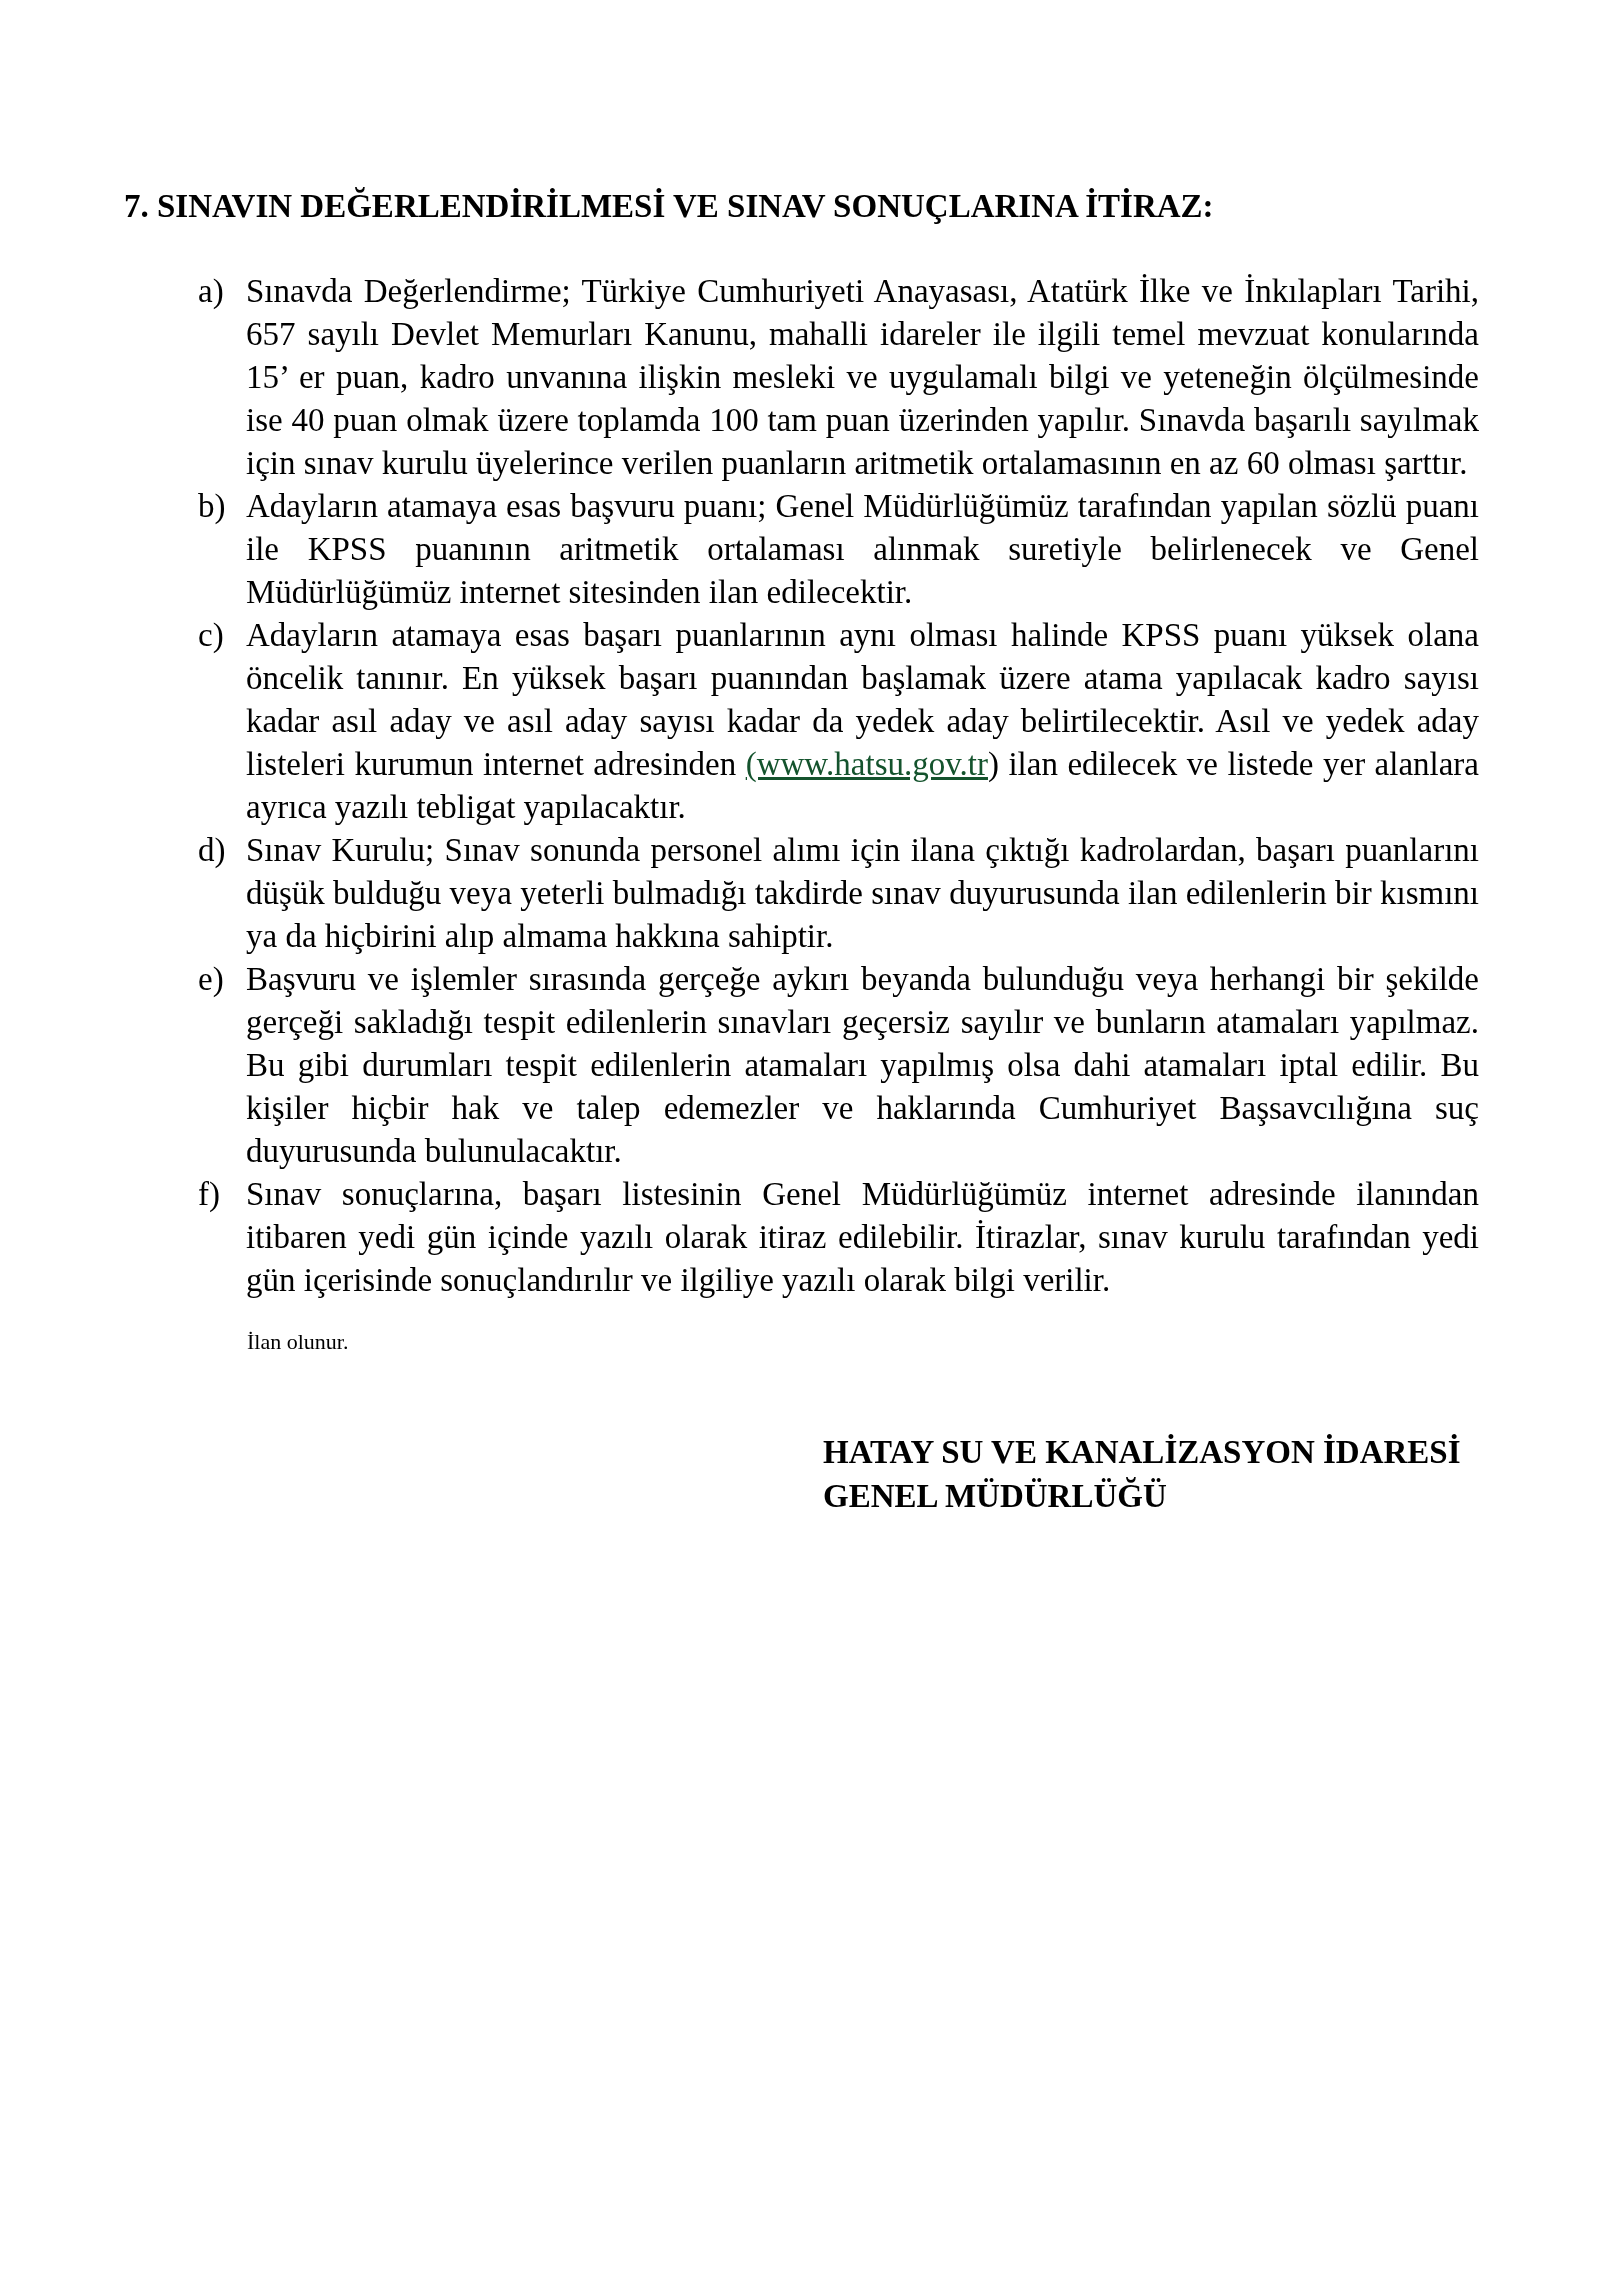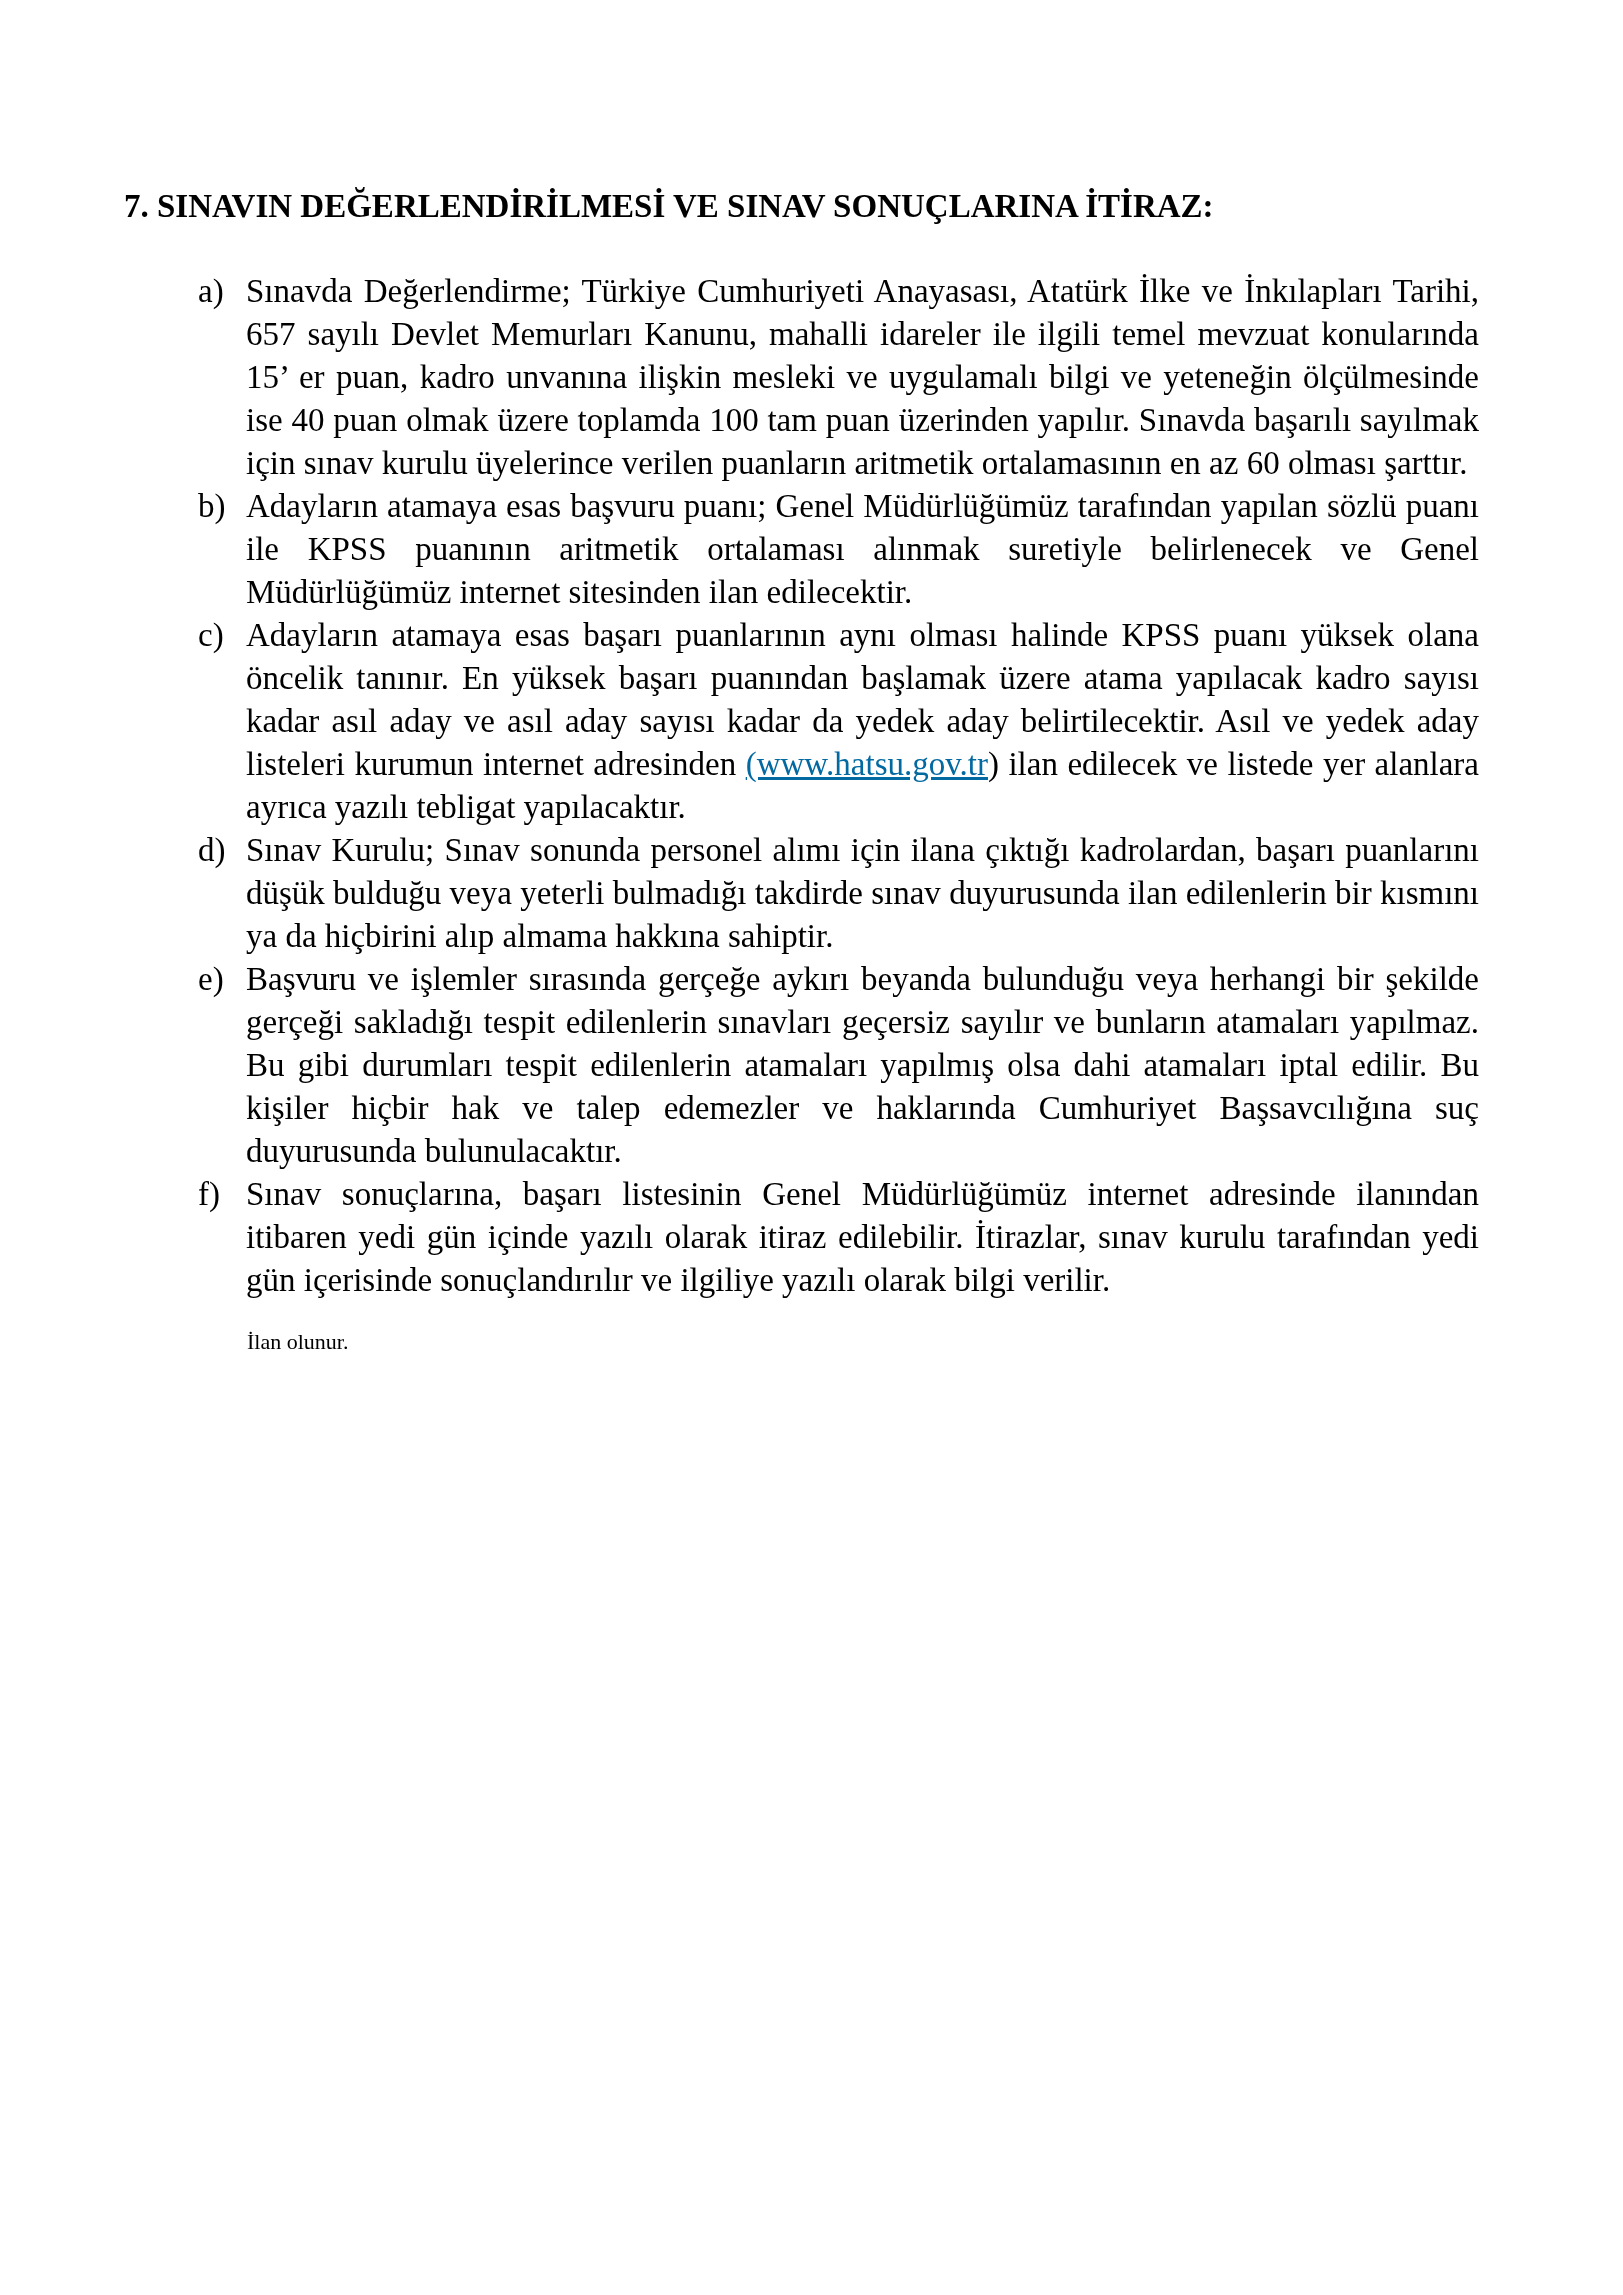--- a/index.html
+++ b/index.html
@@ -43,21 +43,21 @@
     font-size: 33px;
     line-height: 43px;
   }
   .item-marker {
     position: absolute;
     left: 0;
     top: 0;
     text-align: left;
   }
   .doc-link {
-    color: #0369a1;
+    color: #14532d;
     text-decoration: underline;
     cursor: pointer;
   }
   .closing {
     position: absolute;
     left: 247px;
     top: 1320px;
     font-size: 22px;
     line-height: 43px;
   }
@@ -110,15 +110,19 @@
 
     <li class="item">
       <span class="item-marker">f)</span>
       <span>Sınav sonuçlarına, başarı listesinin Genel Müdürlüğümüz internet adresinde ilanından itibaren yedi gün içinde yazılı olarak itiraz edilebilir. İtirazlar, sınav kurulu tarafından yedi gün içerisinde sonuçlandırılır ve ilgiliye yazılı olarak bilgi verilir.</span>
     </li>
 
   </ol>
 
   <div class="closing">İlan olunur.</div>
 
+  <div class="signature">
+    <div class="signature-line">HATAY SU VE KANALİZASYON İDARESİ</div>
+    <div class="signature-line">GENEL MÜDÜRLÜĞÜ</div>
+  </div>
 
 </div>
 
 
 </body></html>

